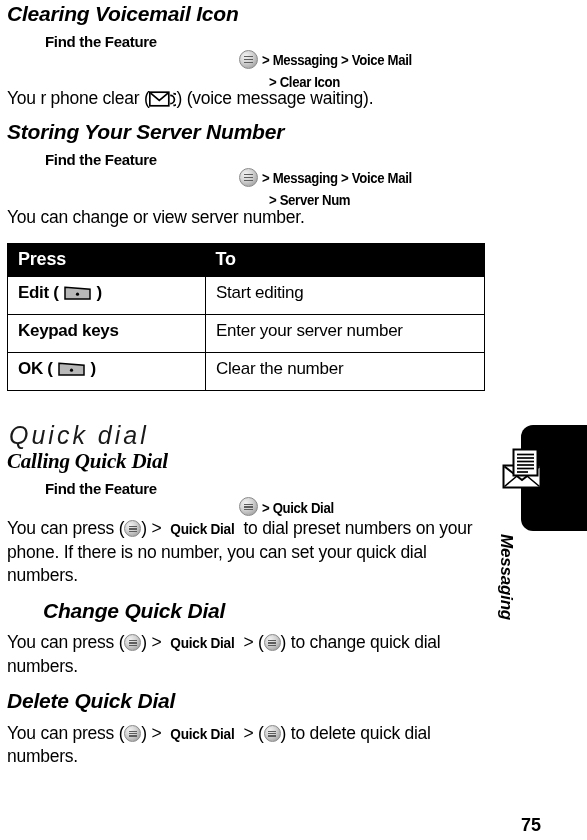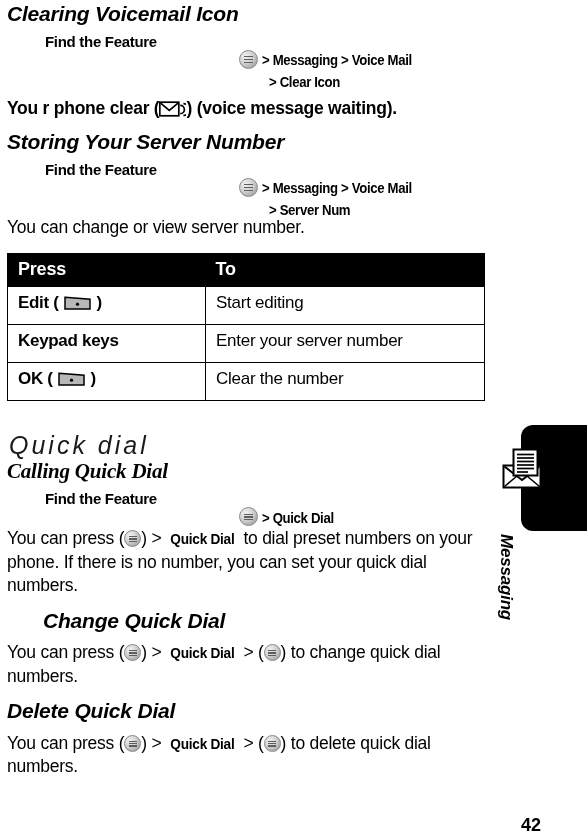--- a/index.html
+++ b/index.html
@@ -255,21 +255,21 @@
         <span class="fff-line">
           <span class="menukey"><i></i><i></i><i></i></span>
           <span class="path-txt">&gt; Messaging &gt; Voice Mail</span>
         </span>
         <span class="fff-line indent">
           <span class="path-txt">&gt; Clear Icon</span>
         </span>
       </div>
     </div>
 
-    <p class="p" style="margin-top:18px;font-weight:bold;">
+    <p class="p" style="margin-top:8px;">
       <span>You r phone clear (</span><svg class="vmicon" viewBox="0 0 27 17">
           <rect x="0.8" y="1.2" width="19" height="13.6" fill="#ffffff" stroke="#000000" stroke-width="1.7"></rect>
           <path d="M1.6 2.1 L10.3 9.3 L19 2.1" fill="none" stroke="#000000" stroke-width="1.7"></path>
           <path d="M21.2 4.3 a3.4 3.4 0 0 1 0 8.4" fill="none" stroke="#000000" stroke-width="1.7"></path>
           <path d="M24.4 2.6 a5.6 5.6 0 0 1 0 11.8" fill="none" stroke="#000000" stroke-width="1.6"></path>
         </svg><span>) (voice message waiting).</span>
     </p>
 
     <h2 class="h-sub" style="margin-top:10px;">Storing Your Server Number</h2>
 
@@ -367,15 +367,15 @@
         <line x1="15" y1="14.5" x2="32" y2="14.5"></line>
         <line x1="15" y1="18" x2="32" y2="18"></line>
         <line x1="15" y1="21.5" x2="32" y2="21.5"></line>
         <line x1="15" y1="25" x2="26" y2="25"></line>
       </g>
     </g>
   </svg>
 
   <div class="sidetab-label">Messaging</div>
 
-  <div class="pagenum">42</div>
+  <div class="pagenum">75</div>
 
 </div>
 
 </body></html>

